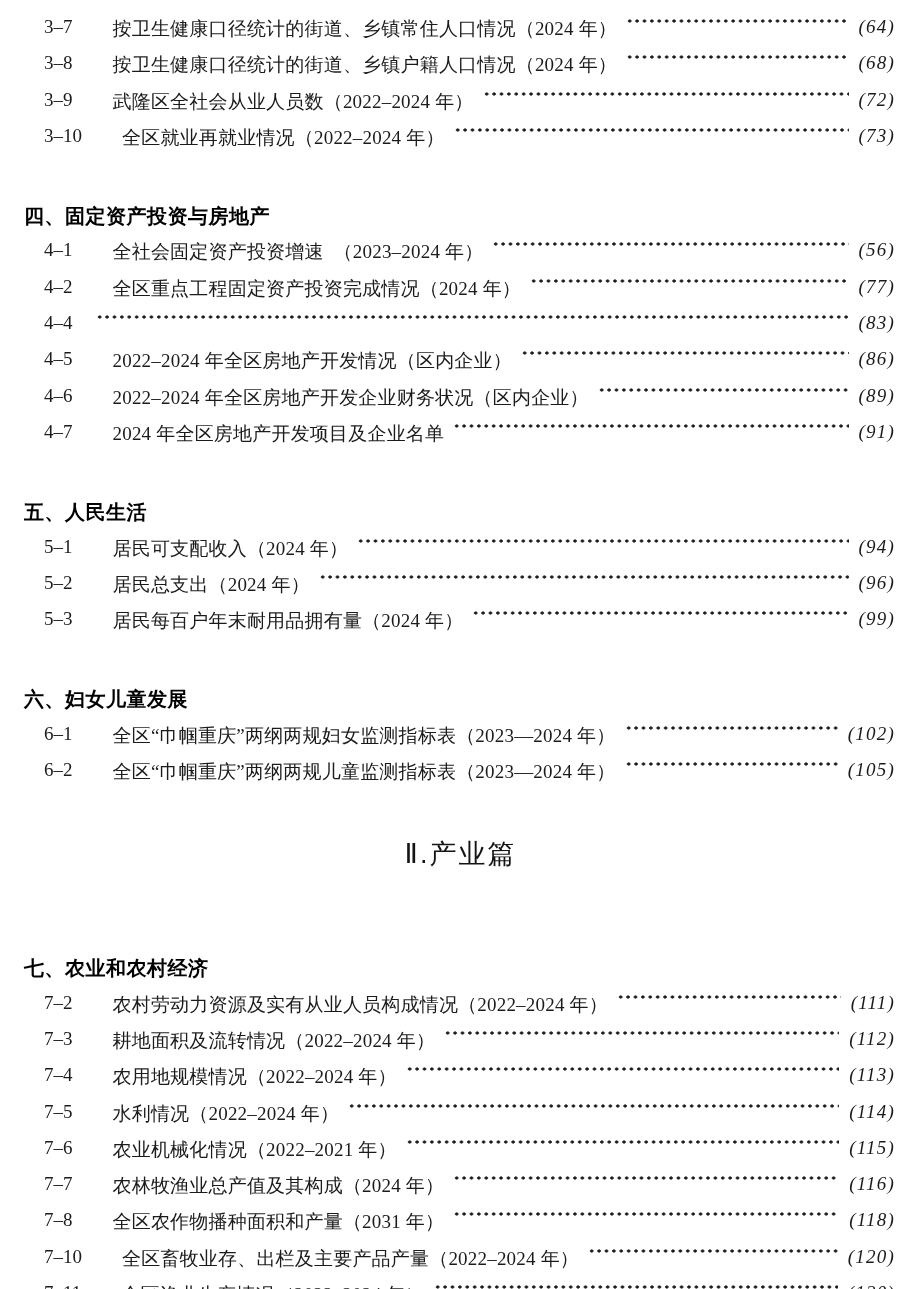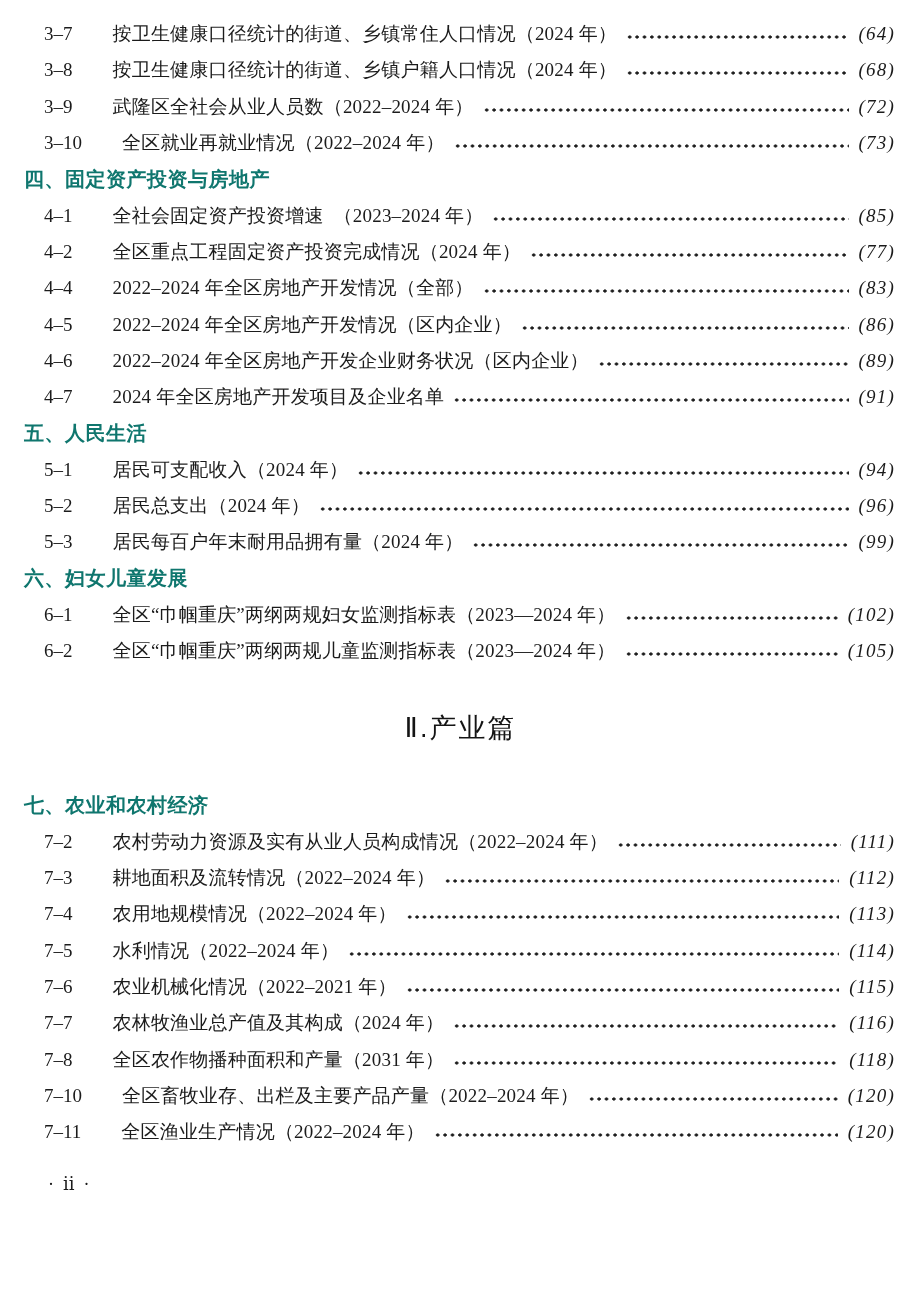--- a/index.html
+++ b/index.html
@@ -14,31 +14,32 @@
     background: #ffffff;
     box-sizing: border-box;
     padding-top: 16px;
     overflow: hidden;
     color: #1b1b1b;
     font-family: "Liberation Serif", "DejaVu Serif", serif;
   }
   .row {
     height: 36.3px;
     display: flex;
-    align-items: center;
+    align-items: flex-start;
     box-sizing: border-box;
     padding: 0 26px 0 44px;
   }
   .row.section {
     padding-left: 24px;
     font-family: "Liberation Sans", "DejaVu Sans", sans-serif;
     font-weight: 700;
     font-size: 20px;
     letter-spacing: 0.5px;
-    color: #0f766e;
+    color: #000000;
+    margin-top: 42px;
   }
   .num {
     font-size: 19px;
     margin-right: 14px;
     white-space: pre;
     flex: 0 0 auto;
   }
   .title {
     font-size: 19px;
     white-space: pre;
@@ -111,31 +112,30 @@
         <span class="num">3–10</span>
         <span class="title">全区就业再就业情况（2022–2024 年）</span>
         <span class="dots"></span>
         <span class="pagenum">(73)</span>
       </div>
       <div class="row section">四、固定资产投资与房地产</div>
       <div class="row entry">
         <span class="num">4–1</span>
         <span class="title">全社会固定资产投资增速  （2023–2024 年）</span>
         <span class="dots"></span>
-        <span class="pagenum">(85)</span>
+        <span class="pagenum">(56)</span>
       </div>
       <div class="row entry">
         <span class="num">4–2</span>
         <span class="title">全区重点工程固定资产投资完成情况（2024 年）</span>
         <span class="dots"></span>
         <span class="pagenum">(77)</span>
       </div>
       <div class="row entry">
         <span class="num">4–4</span>
-        <span class="title">2022–2024 年全区房地产开发情况（全部）</span>
         <span class="dots"></span>
         <span class="pagenum">(83)</span>
       </div>
       <div class="row entry">
         <span class="num">4–5</span>
         <span class="title">2022–2024 年全区房地产开发情况（区内企业）</span>
         <span class="dots"></span>
         <span class="pagenum">(86)</span>
       </div>
       <div class="row entry">

